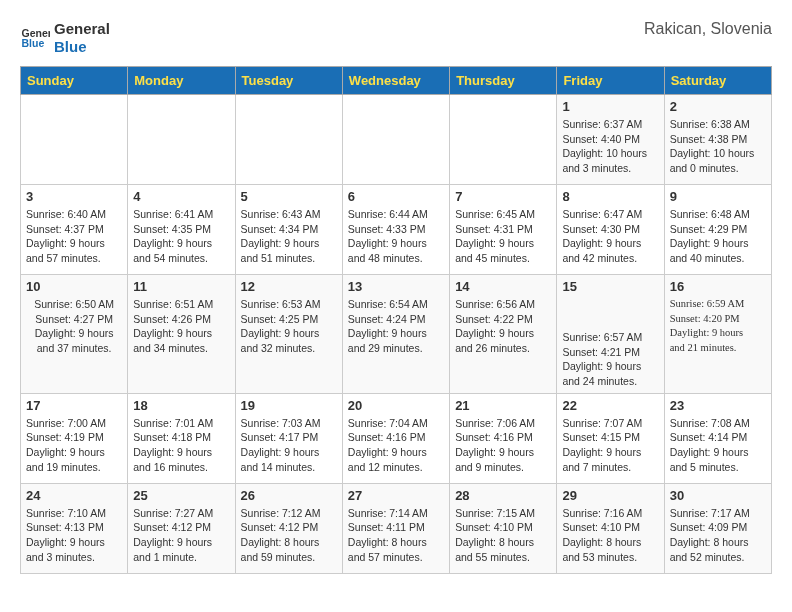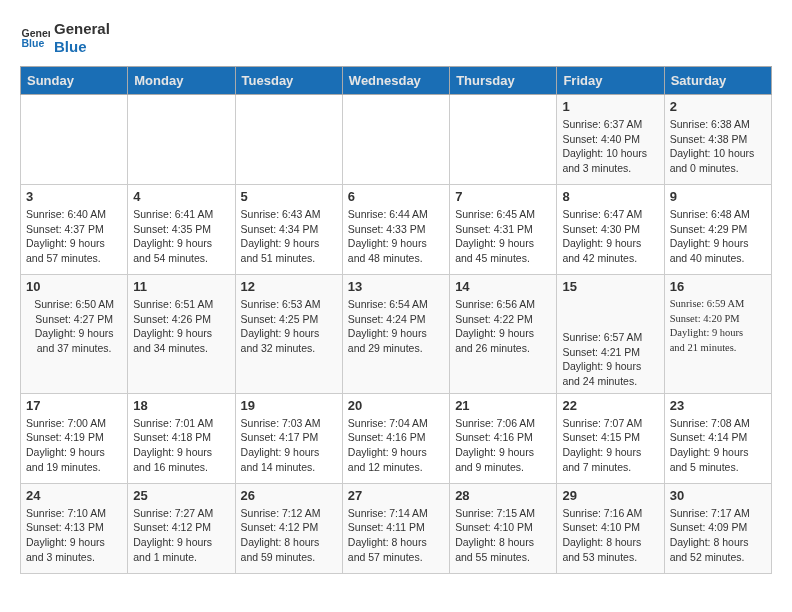--- a/index.html
+++ b/index.html
@@ -37,21 +37,21 @@
       font-size: 16px;
       color: #555;
     }
     table {
       width: 100%;
       border-collapse: collapse;
       table-layout: fixed;
     }
     thead tr th {
       background-color: #1a6eb5;
-      color: #e5e5e5;
+      color: #fde047;
       text-align: left;
       padding: 6px 6px;
       font-size: 13px;
       font-weight: bold;
       border: 1px solid #aaa;
     }
     tbody tr td {
       border: 1px solid #ccc;
       vertical-align: top;
       padding: 4px 5px;
@@ -87,20 +87,21 @@
       <text x="2" y="18" font-size="14" font-weight="bold" fill="#333" font-family="Arial">General</text>
       <text x="2" y="32" font-size="14" font-weight="bold" fill="#1a6eb5" font-family="Arial">Blue</text>
       <polygon points="105,10 120,10 125,20 120,30 105,30" fill="#1a6eb5" transform="scale(0.28) translate(40,0)"></polygon>
     </svg>
     <div>
       <div style="font-size:15px;font-weight:bold;color:#333;line-height:1.2;">General</div>
       <div style="font-size:15px;font-weight:bold;color:#1a6eb5;line-height:1.2;">Blue</div>
     </div>
   </div>
   <div class="title-block">
+    <div class="location">Rakican, Slovenia</div>
   </div>
 </div>
 
 <table>
   <thead>
     <tr>
     <th>Sunday</th>
         <th>Monday</th>
         <th>Tuesday</th>
         <th>Wednesday</th>

